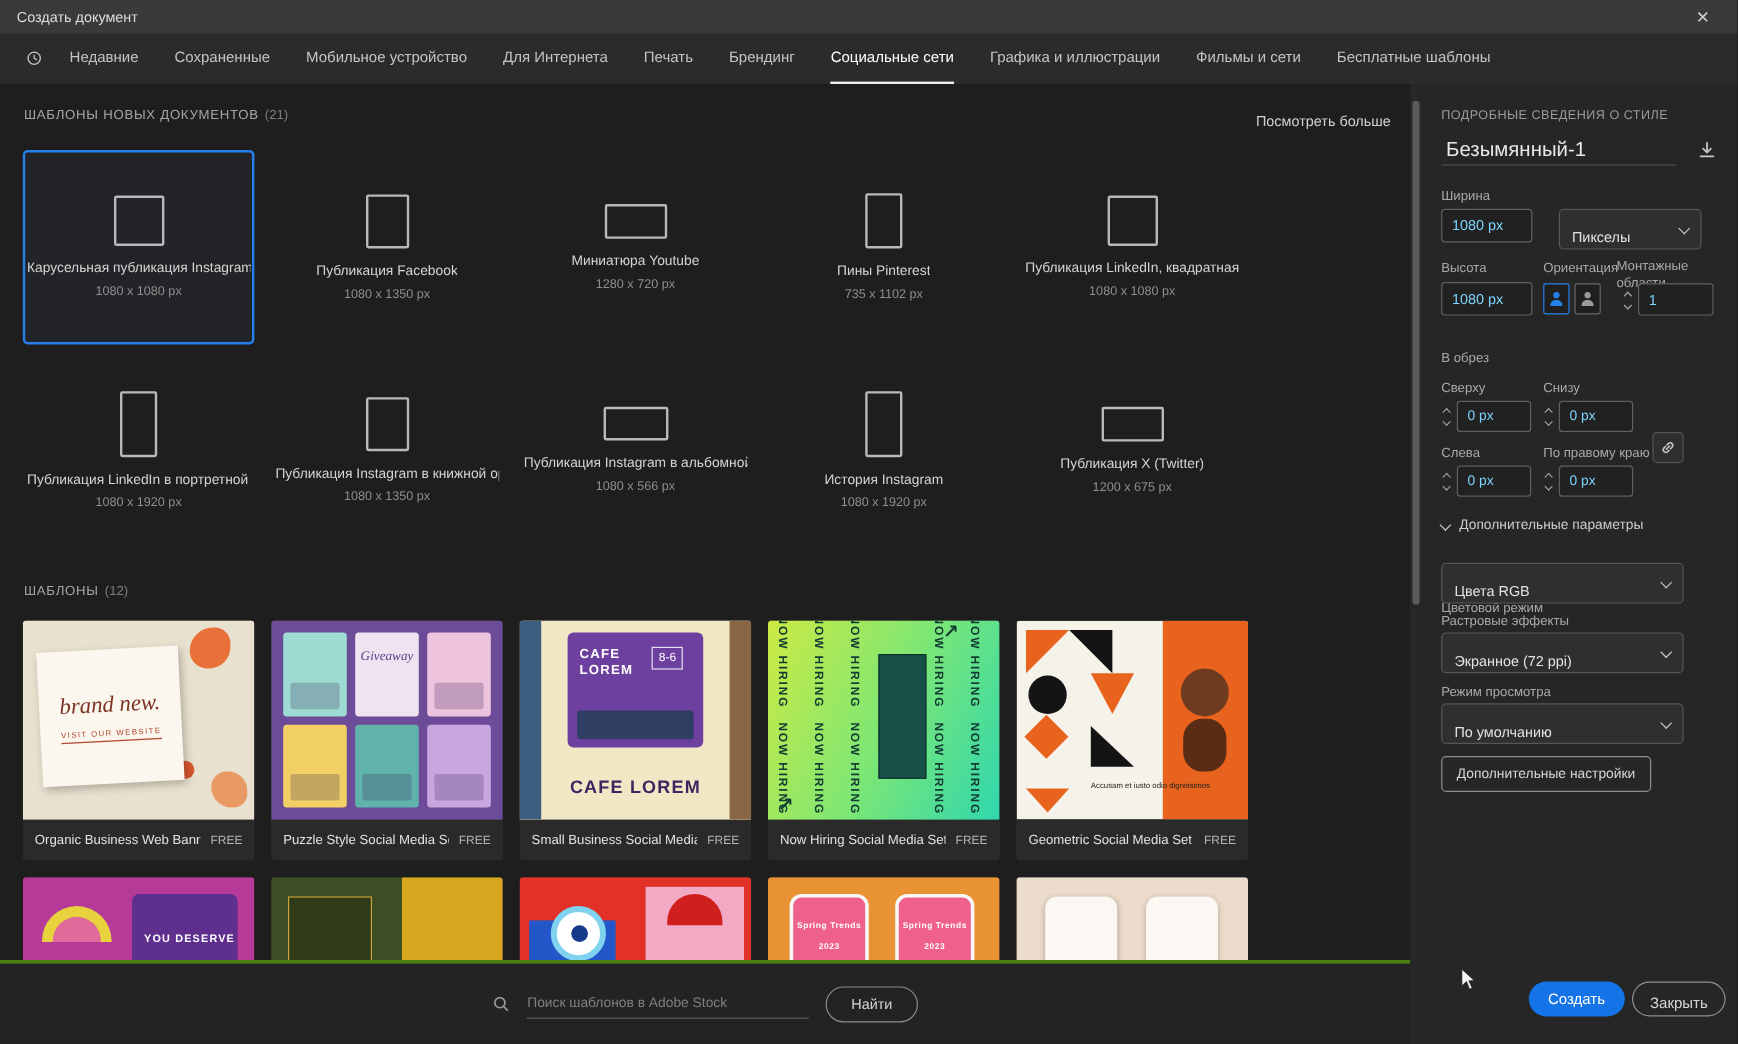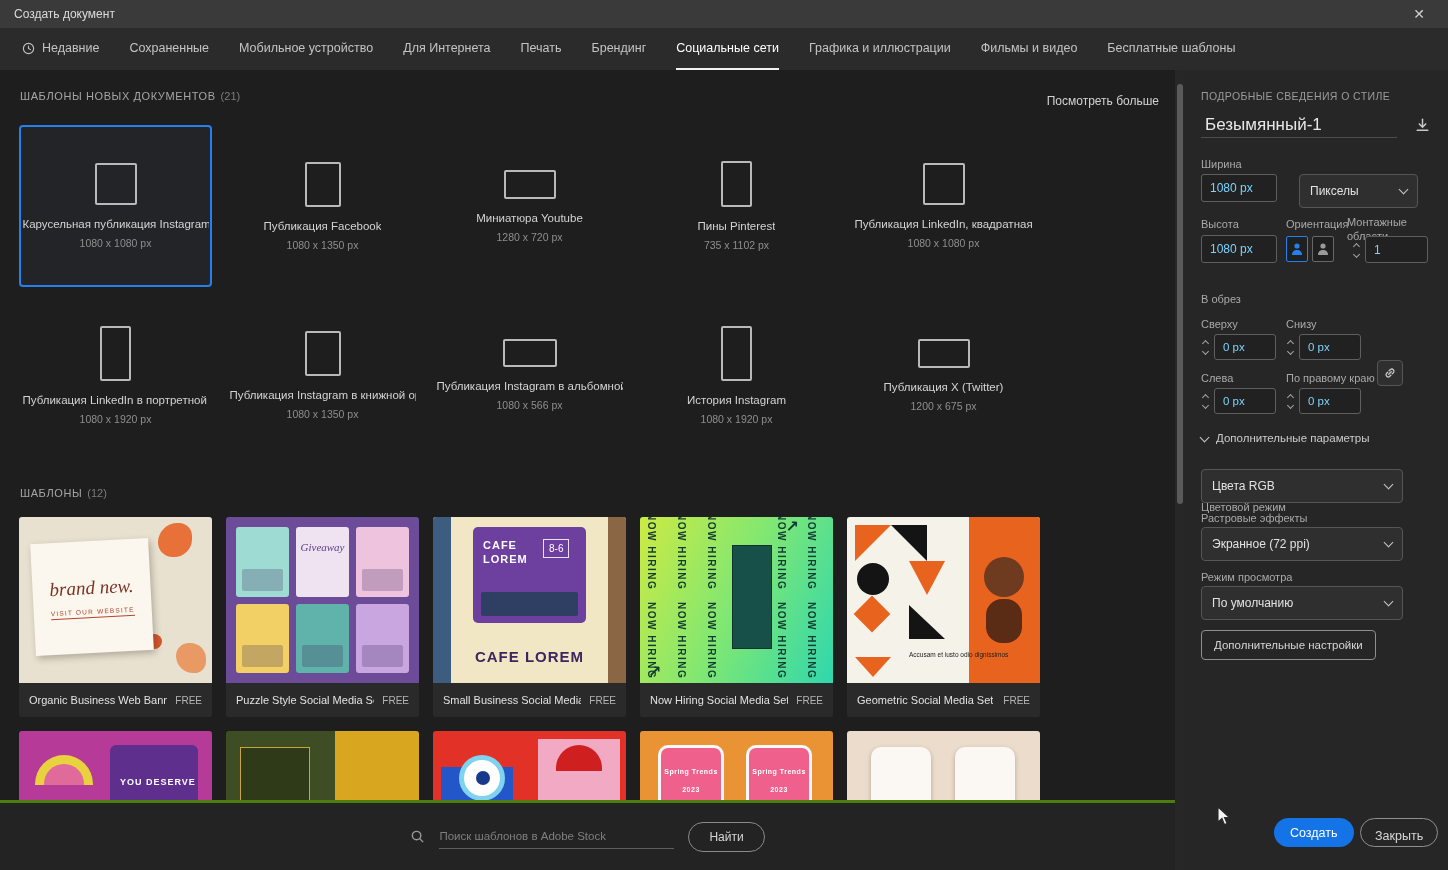--- a/index.html
+++ b/index.html
@@ -10,21 +10,21 @@
 }
 i { display:block; }
 
 
 .titlebar { position:absolute; left:0; top:0; width:1448px; height:28px; background:#3a3a3a; display:flex; align-items:center; padding:0 14px; z-index:10; }
 .titlebar .title { font-size:12px; color:#dcdcdc; }
 .titlebar .close { margin-left:auto; width:30px; height:28px; display:flex; align-items:center; justify-content:center; color:#cfcfcf; font-size:14px; cursor:default; }
 
 
 .tabbar { position:absolute; left:0; top:28px; width:1448px; height:42px; background:#2b2b2b; display:flex; align-items:stretch; gap:30px; padding:0 22px; z-index:9; }
-.tab { display:flex; align-items:center; gap:7px; font-size:12.5px; color:#c4c4c4; border-bottom:2px solid transparent; white-space:nowrap; cursor:default; }
+.tab { display:flex; align-items:center; gap:23px; font-size:12.5px; color:#c4c4c4; border-bottom:2px solid transparent; white-space:nowrap; cursor:default; }
 .tab.active { color:#ffffff; border-bottom-color:#f0f0f0; }
 
 
 .content { position:absolute; left:0; top:70px; width:1175px; height:800px; background:#1e1e1e; overflow:hidden; }
 .sec-header { position:absolute; font-size:11px; letter-spacing:.6px; color:#a6a6a6; }
 .sec-header .count { color:#7c7c7c; margin-left:5px; letter-spacing:0; }
 .see-more { position:absolute; right:16px; top:24px; font-size:12px; color:#d2d2d2; cursor:default; }
 
 .row { position:absolute; left:19px; display:flex; gap:14px; }
 
@@ -115,21 +115,21 @@
 
 
 .right-panel { position:absolute; left:1185px; top:70px; width:263px; height:800px; background:#262626; }
 .rp-header { position:absolute; left:16px; top:20px; font-size:10.5px; letter-spacing:.4px; color:#9b9b9b; }
 .rp-name { position:absolute; left:16px; top:42px; width:196px; height:26px; background:transparent; border:none; border-bottom:1px solid #4d4d4d; color:#e8e8e8; font-size:17px; font-family:inherit; outline:none; padding:0 4px; }
 .icon-btn { position:absolute; width:26px; height:26px; display:flex; align-items:center; justify-content:center; cursor:default; }
 .rp-label { position:absolute; font-size:11px; color:#a9a9a9; white-space:nowrap; }
 .rp-label.wrap { white-space:normal; width:80px; line-height:1.25; }
 .rp-input { position:absolute; height:28px; background:#212121; border:1px solid #5f5f5f; border-radius:3px; color:#7dd3fc; font-size:12px; font-family:inherit; padding:0 8px; outline:none; }
 .rp-input.bleed { position:static; width:62px; height:26px; font-size:11.5px; }
-.dd { position:absolute; height:28px; background:#2f2f2f; border:1px solid #565656; border-radius:4px; display:flex; align-items:center; justify-content:space-between; padding:16px 10px; font-size:12px; color:#e2e2e2; cursor:default; }
+.dd { position:absolute; height:28px; background:#2f2f2f; border:1px solid #565656; border-radius:4px; display:flex; align-items:flex-start; justify-content:space-between; padding:16px 10px; font-size:12px; color:#e2e2e2; cursor:default; }
 .dd span { white-space:nowrap; overflow:hidden; }
 .caret { width:7px; height:7px; border-right:1.5px solid #c9c9c9; border-bottom:1.5px solid #c9c9c9; transform:rotate(45deg); margin-top:-4px; flex:0 0 auto; margin-left:8px; }
 .stepper { display:flex; flex-direction:column; align-items:center; justify-content:center; gap:3px; width:13px; height:26px; cursor:default; }
 .c-up { width:5px; height:5px; border-left:1.4px solid #a4a4a4; border-top:1.4px solid #a4a4a4; transform:rotate(45deg); }
 .c-down { width:5px; height:5px; border-right:1.4px solid #a4a4a4; border-bottom:1.4px solid #a4a4a4; transform:rotate(45deg); }
 .stepper.abs { position:absolute; }
 .orient-btn { position:absolute; width:22px; height:26px; background:#1f1f1f; border:1px solid #686868; border-radius:2px; display:flex; align-items:center; justify-content:center; cursor:default; }
 .orient-btn.active { border-color:#2680eb; }
 .bleed-group { position:absolute; display:flex; align-items:center; gap:2px; }
 .link-btn { position:absolute; left:192px; top:290px; width:26px; height:26px; background:#2f2f2f; border:1px solid #565656; border-radius:4px; display:flex; align-items:center; justify-content:center; cursor:default; }
@@ -174,21 +174,21 @@
   <div class="tab">
       <span>Брендинг</span>
     </div>
   <div class="tab active">
       <span>Социальные сети</span>
     </div>
   <div class="tab">
       <span>Графика и иллюстрации</span>
     </div>
   <div class="tab">
-      <span>Фильмы и видео</span>
+      <span>Фильмы и сети</span>
     </div>
   <div class="tab">
       <span>Бесплатные шаблоны</span>
     </div>
 </div>
 
 <div class="content">
 
   <div class="sec-header" style="left:20px; top:20px;">
     <span>ШАБЛОНЫ НОВЫХ ДОКУМЕНТОВ</span><span class="count">(21)</span>

